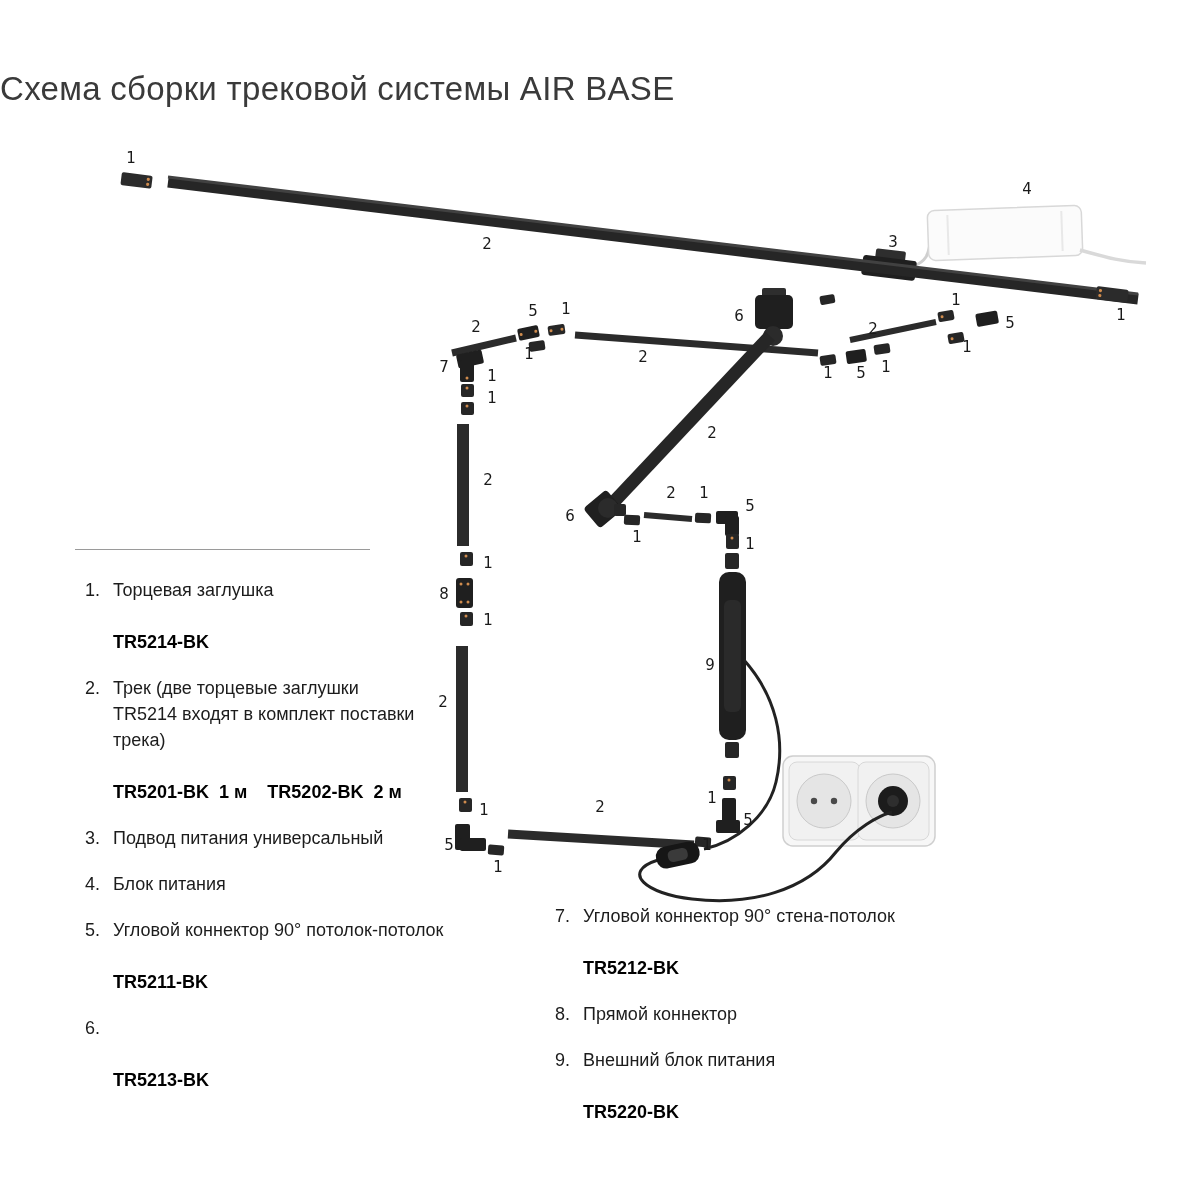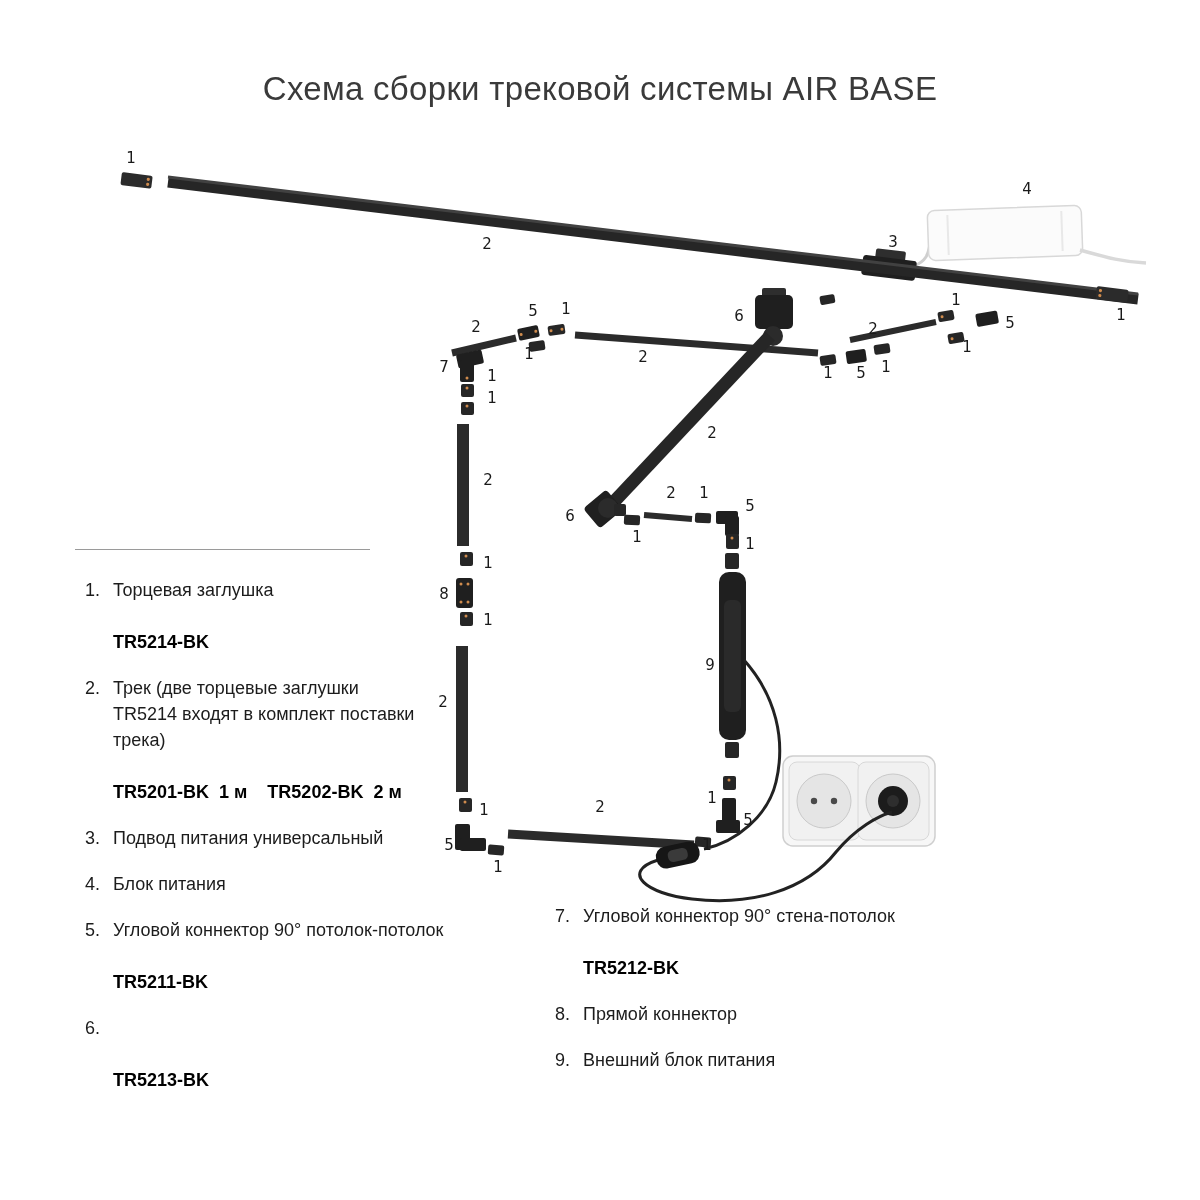--- a/index.html
+++ b/index.html
@@ -1,18 +1,18 @@
 <!DOCTYPE html>
 <html><head>
 <meta charset="utf-8">
 <style>
   *{margin:0;padding:0;box-sizing:border-box}
   html,body{width:1200px;height:1200px}
   body{background:#fff;font-family:"Liberation Sans",sans-serif;position:relative;overflow:hidden}
-  .title{position:absolute;top:70px;left:0;width:100%;text-align:center;font-size:33px;color:#3a3a3a;letter-spacing:.3px}
+  .title{position:absolute;top:70px;left:0;width:100%;text-align:left;font-size:33px;color:#3a3a3a;letter-spacing:.3px}
   svg.diagram{position:absolute;left:0;top:0;width:1200px;height:1200px}
   .dnum{font-family:"DejaVu Sans",sans-serif;font-size:15px;fill:#1a1a1a;text-anchor:middle}
   .divider{position:absolute;left:75px;top:549px;width:295px;border-top:1px solid #9a9a9a}
   .legend{position:absolute;font-size:18px;color:#1c1c1c;line-height:26px}
   .legend.left{left:85px;top:555px;width:432px}
   .legend.right{left:555px;top:903px;width:460px}
   .legend-item{margin-bottom:20px}
   .legend.left .legend-item:first-child{margin-top:22px}
   .legend-line{display:flex}
   .legend-num{width:28px;flex:none}
@@ -309,14 +309,15 @@
     <div class="legend-line">
       <span class="legend-num">8.</span>
       <span class="legend-text">Прямой коннектор</span>
     </div>
   </div>
   <div class="legend-item">
     <div class="legend-line">
       <span class="legend-num">9.</span>
       <span class="legend-text">Внешний блок питания</span>
     </div>
+    <div class="legend-code">TR5220-BK</div>
   </div>
 </div>
 
 </body></html>

